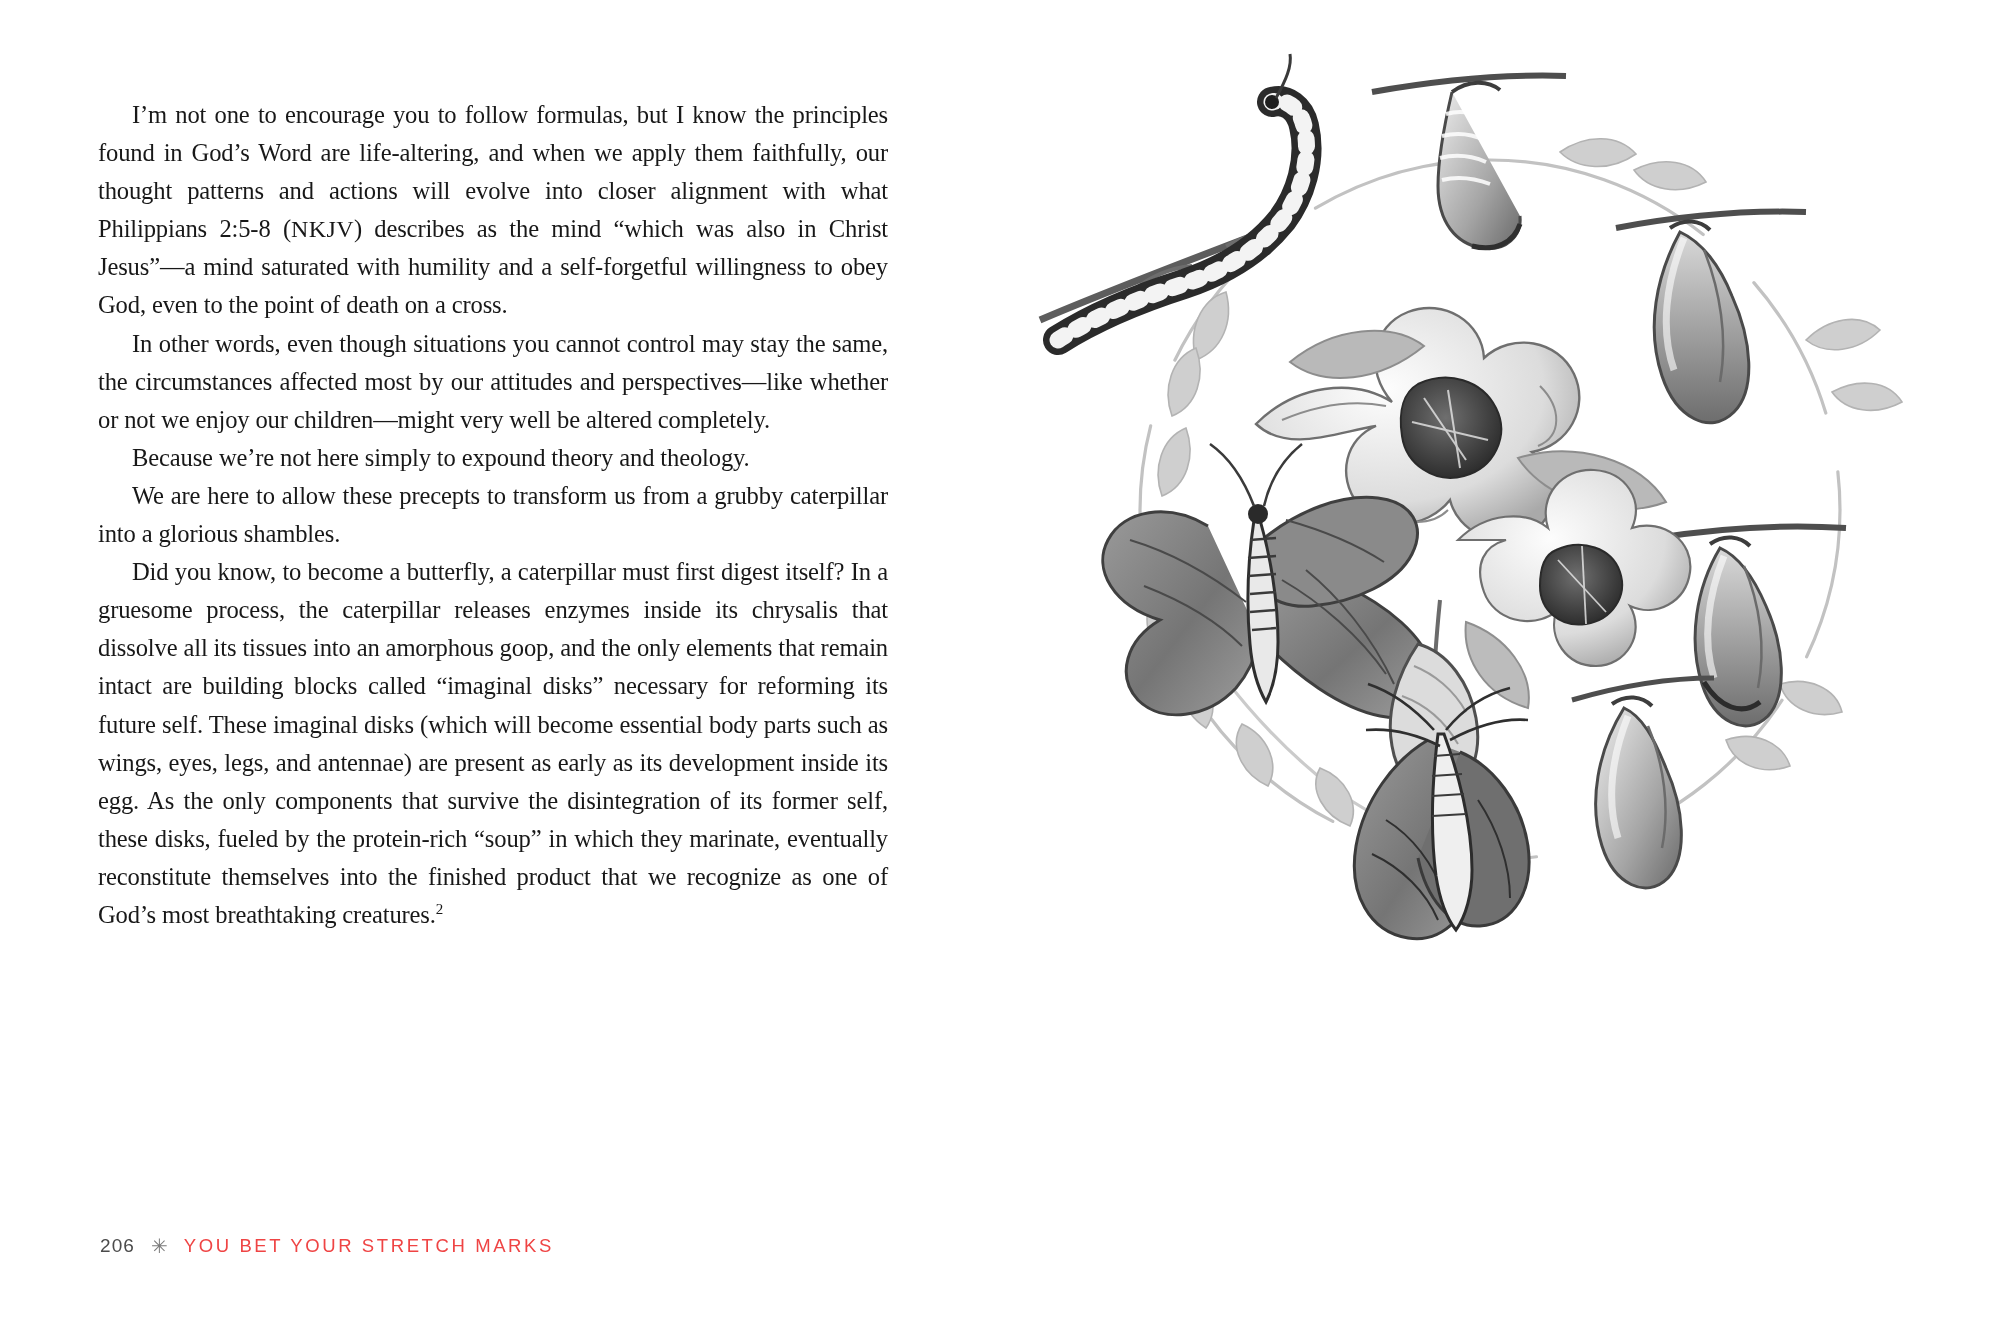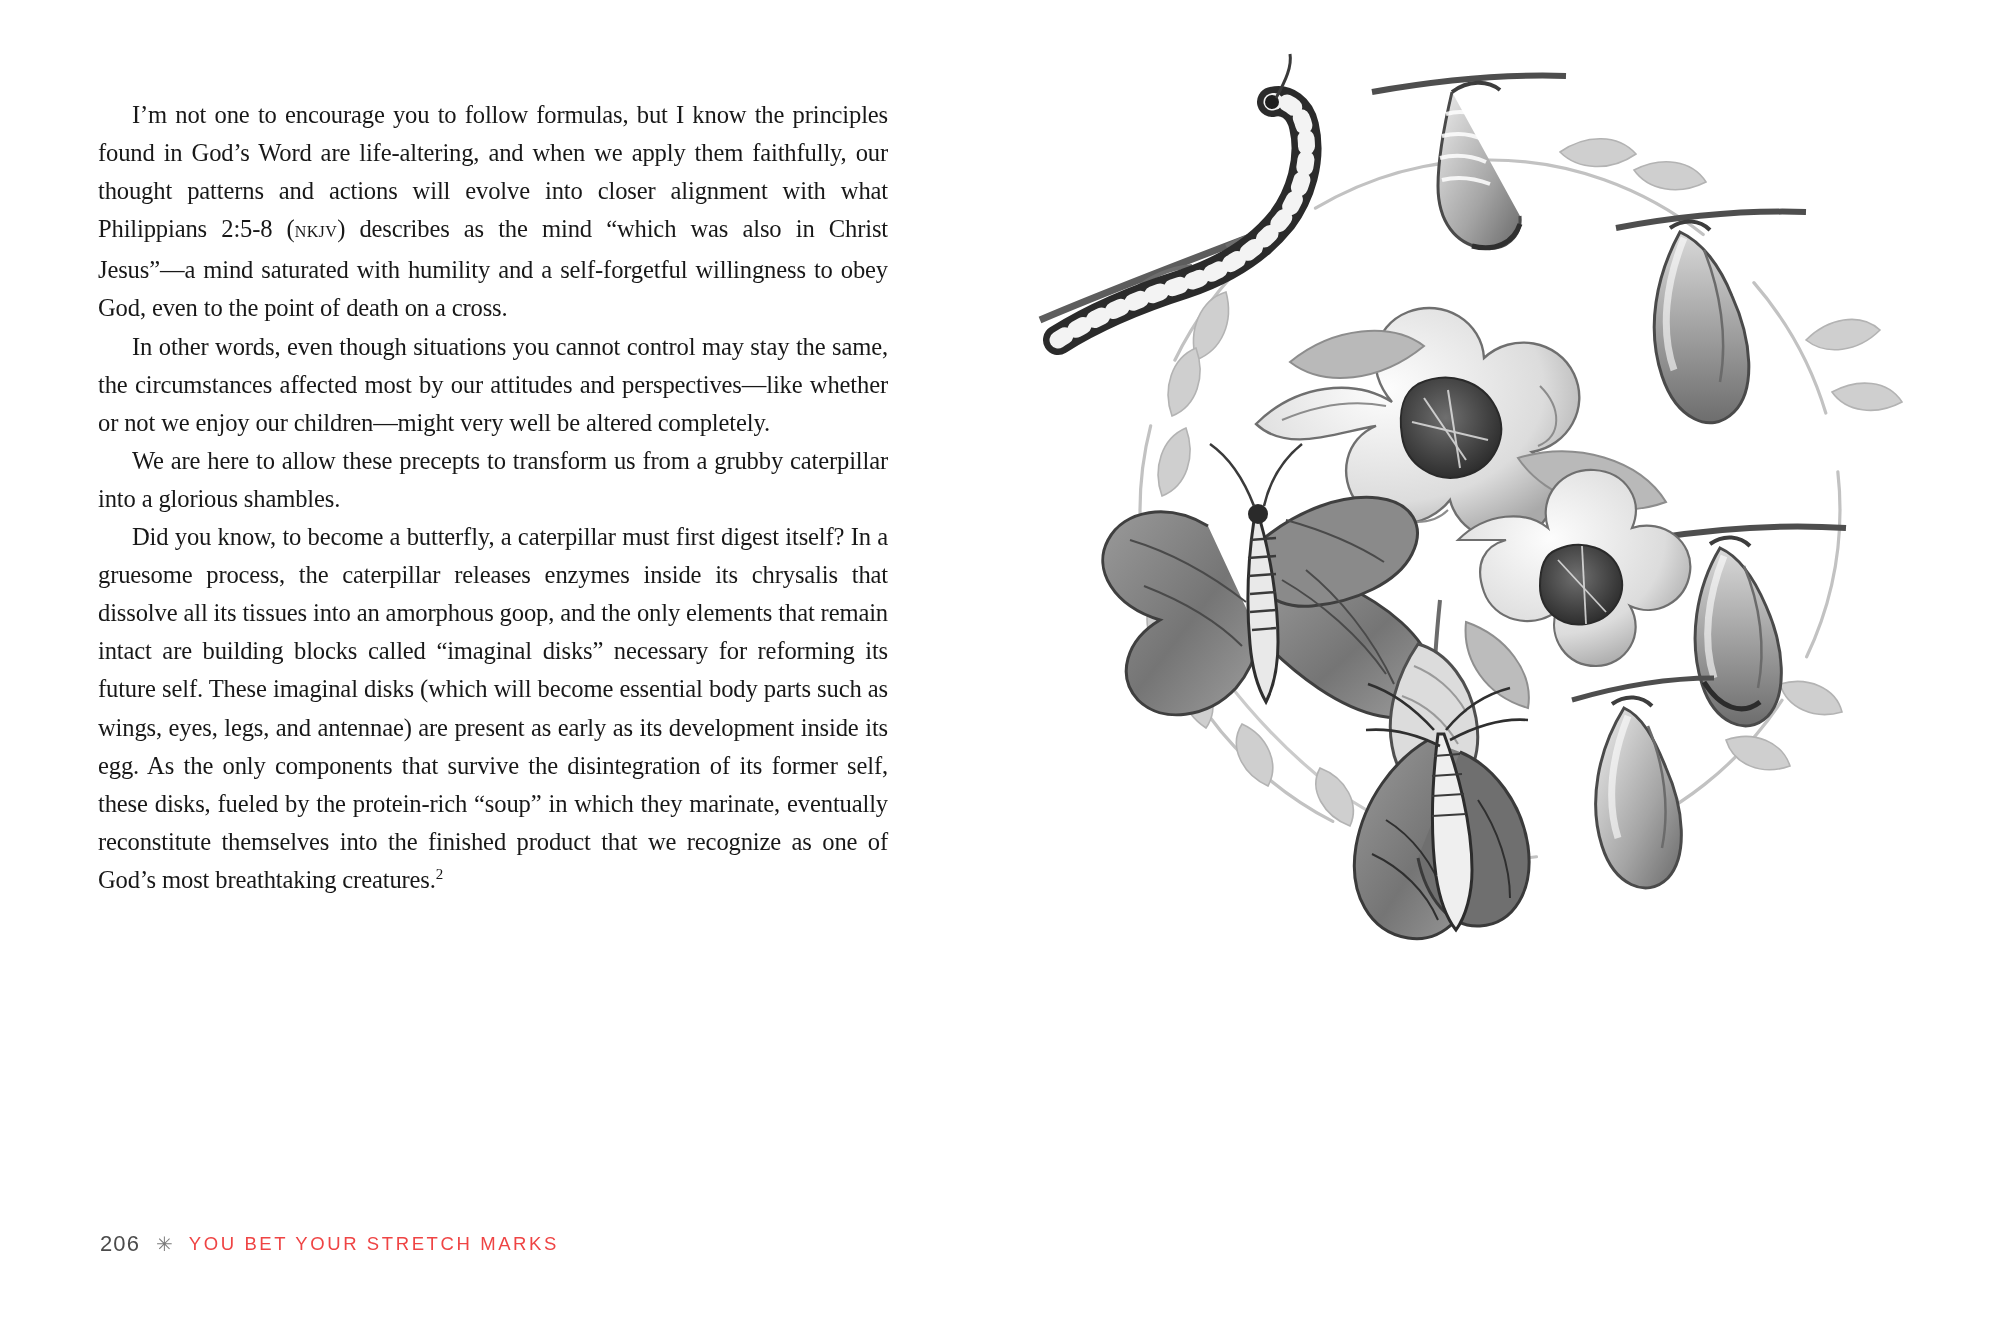--- a/index.html
+++ b/index.html
@@ -31,40 +31,40 @@
     text-indent: 34px;
     text-align: justify;
     font-family: "Liberation Serif", serif;
     font-size: 24.6px;
     line-height: 38.1px;
     letter-spacing: -0.15px;
     color: #181818;
     -webkit-font-smoothing: antialiased;
   }
   .text-column p .sc {
-    font-size: 16px;
+    font-size: 24px;
     letter-spacing: 0.4px;
   }
   .text-column p sup {
     font-size: 15px;
     line-height: 0;
     vertical-align: super;
   }
   .footer {
     position: absolute;
     left: 100px;
     bottom: 76px;
     display: flex;
     align-items: center;
     gap: 14px;
     white-space: nowrap;
   }
   .footer .page-num {
     font-family: "Liberation Sans", sans-serif;
-    font-size: 22px;
+    font-size: 19px;
     letter-spacing: 1.1px;
     color: #4b4b4b;
   }
   .footer .star {
     font-size: 20px;
     color: #7b7b7b;
     line-height: 1;
     padding: 0 2px;
   }
   .footer .book-title {
@@ -92,20 +92,21 @@
 <div class="page">
 
   <div class="text-column">
 
     <p>
       <span>I’m not one to encourage you to follow formulas, but I know the principles found in God’s Word are life-altering, and when we apply them faithfully, our thought patterns and actions will evolve into closer alignment with what Philippians 2:5-8 (</span><span class="sc">NKJV</span><span>) describes as the mind “which was also in Christ Jesus”—a mind saturated with humility and a self-forgetful willingness to obey God, even to the point of death on a cross.</span>
     </p>
 
     <p>In other words, even though situations you cannot control may stay the same, the circumstances affected most by our attitudes and perspectives—like whether or not we enjoy our children—might very well be altered completely.</p>
 
+    <p>Because we’re not here simply to expound theory and theology.</p>
 
     <p>We are here to allow these precepts to transform us from a grubby caterpillar into a glorious shambles.</p>
 
 
     <p>
       <span>Did you know, to become a butterfly, a caterpillar must first digest itself? In a gruesome process, the caterpillar releases enzymes inside its chrysalis that dissolve all its tissues into an amorphous goop, and the only elements that remain intact are building blocks called “imaginal disks” necessary for reforming its future self. These imaginal disks (which will become essential body parts such as wings, eyes, legs, and antennae) are present as early as its development inside its egg. As the only components that survive the disintegration of its former self, these disks, fueled by the protein-rich “soup” in which they marinate, eventually reconstitute themselves into the finished product that we recognize as one of God’s most breathtaking creatures.</span><sup>2</sup>
     </p>
 
 
   </div>

